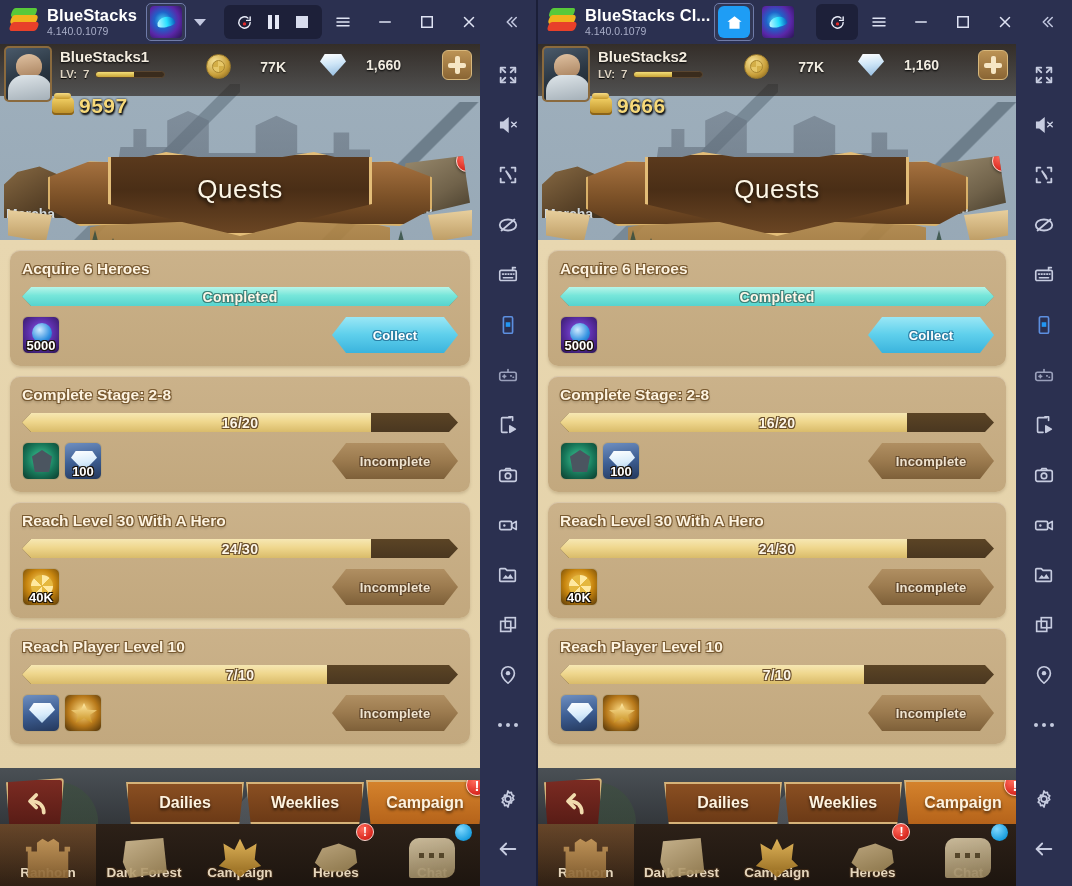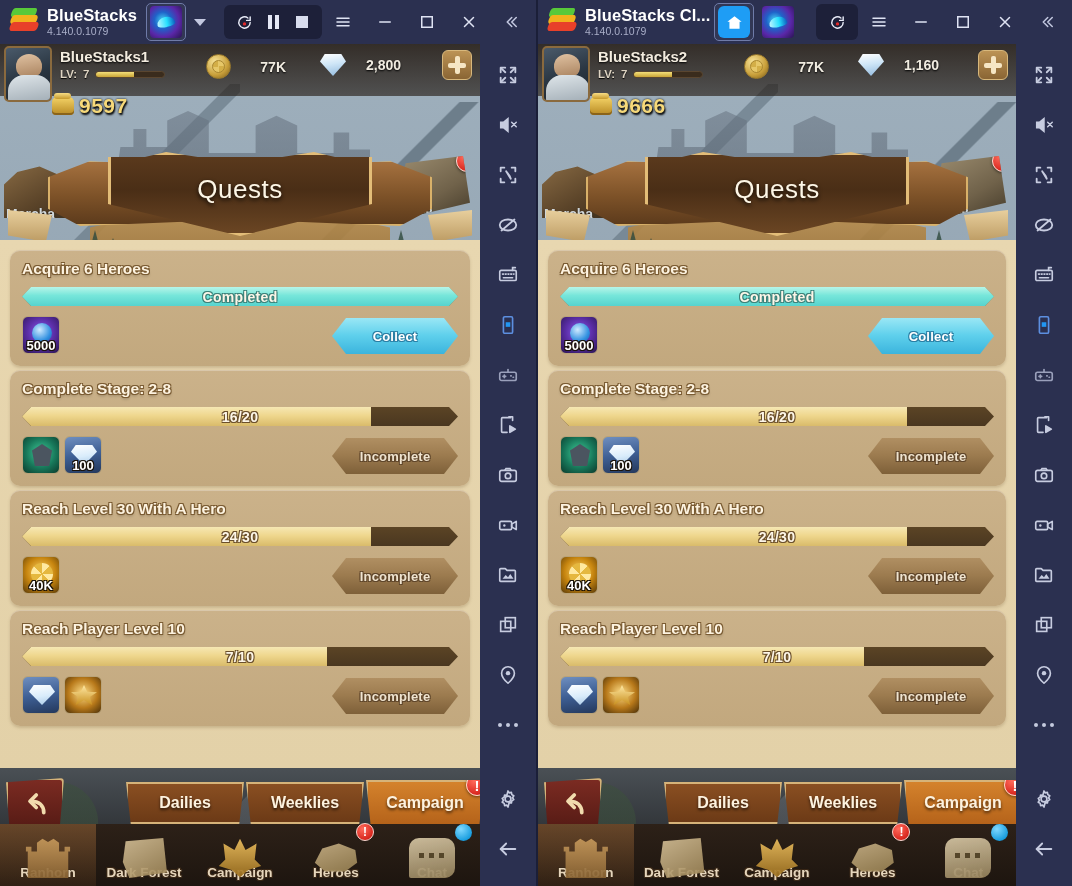--- a/index.html
+++ b/index.html
@@ -161,40 +161,40 @@
   .banner-flag { position: absolute; top: 64px; width: 44px; height: 32px; background: linear-gradient(180deg,#e8cf9d,#bc9b63);
                  clip-path: polygon(0 0, 100% 16%, 86% 100%, 0 80%); }
   .banner-flag.l { left: 8px; }
   .banner-flag.r { right: 8px; transform: scaleX(-1); }
 
   
   .questlist { position: absolute; left: 0; right: 0; top: 196px; bottom: 118px;
                background: linear-gradient(180deg,#e8d7b0 0%, #e3d1a8 100%); padding: 10px 10px 0 10px; overflow: hidden; }
   .quest {
     position: relative; background: linear-gradient(180deg,#cbb28a 0%, #c2a87e 100%);
-    border-radius: 10px; margin-bottom: 4px; padding: 10px 12px 12px 12px;
+    border-radius: 10px; margin-bottom: 10px; padding: 10px 12px 12px 12px;
     box-shadow: inset 0 1px 0 rgba(255,255,255,.28), 0 2px 3px rgba(120,95,60,.25);
   }
   .quest .qtitle { color: #fdf3e0; font-size: 15.5px; font-weight: bold;
                    text-shadow: 1px 1px 0 #7a5b32, -1px 1px 0 #7a5b32, 1px -1px 0 #7a5b32, -1px -1px 0 #7a5b32, 0 2px 3px rgba(0,0,0,.3); }
   .bar-wrap { position: relative; height: 19px; margin: 9px 0 10px 0; }
   .bar {
     position: absolute; inset: 0;
     clip-path: polygon(9px 0, calc(100% - 9px) 0, 100% 50%, calc(100% - 9px) 100%, 9px 100%, 0 50%);
   }
   .bar.track-done { background: linear-gradient(180deg,#9b8459,#7c6742); }
   .bar.track { background: linear-gradient(180deg,#5b4425,#4a3720); }
   .bar-fill { position: absolute; left: 0; top: 0; bottom: 0; }
   .bar-fill.gold { background: linear-gradient(180deg,#f6e7b3 0%,#efd78e 45%,#d9bb6a 100%); }
   .bar-fill.teal { background: linear-gradient(180deg,#b7f5e8 0%,#76e6da 45%,#57d3ce 100%); }
   .bar-label { position: absolute; inset: 0; display: flex; align-items: center; justify-content: center;
                font-size: 14px; font-weight: bold; color: #fdf6e8; letter-spacing: .3px;
                text-shadow: 1px 1px 0 #6a4f2c, -1px 1px 0 #6a4f2c, 1px -1px 0 #6a4f2c, -1px -1px 0 #6a4f2c; }
   .bar-label.done { text-shadow: 1px 1px 0 #3d8179, -1px 1px 0 #3d8179, 1px -1px 0 #3d8179, -1px -1px 0 #3d8179; }
-  .qrow { display: flex; align-items: flex-end; }
+  .qrow { display: flex; align-items: center; }
   .rewards { display: flex; gap: 4px; }
   .rwd { width: 38px; height: 38px; border-radius: 6px; border: 1.5px solid #b9a379; position: relative; overflow: hidden;
          background: #2a2030; }
   .rwd .amt { position: absolute; left: 0; right: 0; bottom: 0; text-align: center; font-size: 13px; font-weight: bold;
               color: #ffffff; text-shadow: 1px 1px 0 #1a1208, -1px 1px 0 #1a1208, 1px -1px 0 #1a1208, -1px -1px 0 #1a1208; line-height: 14px; }
   .rwd.purple { background: radial-gradient(circle at 50% 42%, #8b5cf0 0%, #5b2ea8 48%, #2a1450 100%); }
   .rwd.purple .orb { position:absolute; left:9px; top:6px; width:20px; height:20px; border-radius:50%;
                      background: radial-gradient(circle at 38% 34%, #cfeaff, #2f8fe0 62%, #1f4f9e); }
   .rwd.green { background: radial-gradient(circle at 50% 45%, #3fcf9a 0%, #18785a 55%, #0b3a2c 100%); }
   .rwd.green .orb { position:absolute; left:9px; top:7px; width:20px; height:22px; background:#4b5560;
@@ -380,21 +380,21 @@
                   <i style="width:55%"></i>
                 </span>
             </div>
           </div>
           <div class="currency cur-gold">
             <span class="coin"></span>
             <span class="curval">77K</span>
           </div>
           <div class="currency cur-gem">
             <span class="gem"></span>
-            <span class="curval">2,800</span>
+            <span class="curval">1,660</span>
           </div>
           <div class="plusbtn"></div>
         </div>
         <div class="powerline">
           <span class="fisticon"></span>
           <span class="powerval">9597</span>
         </div>
 
         <div class="banner">
           <div class="banner-flag l"></div>

